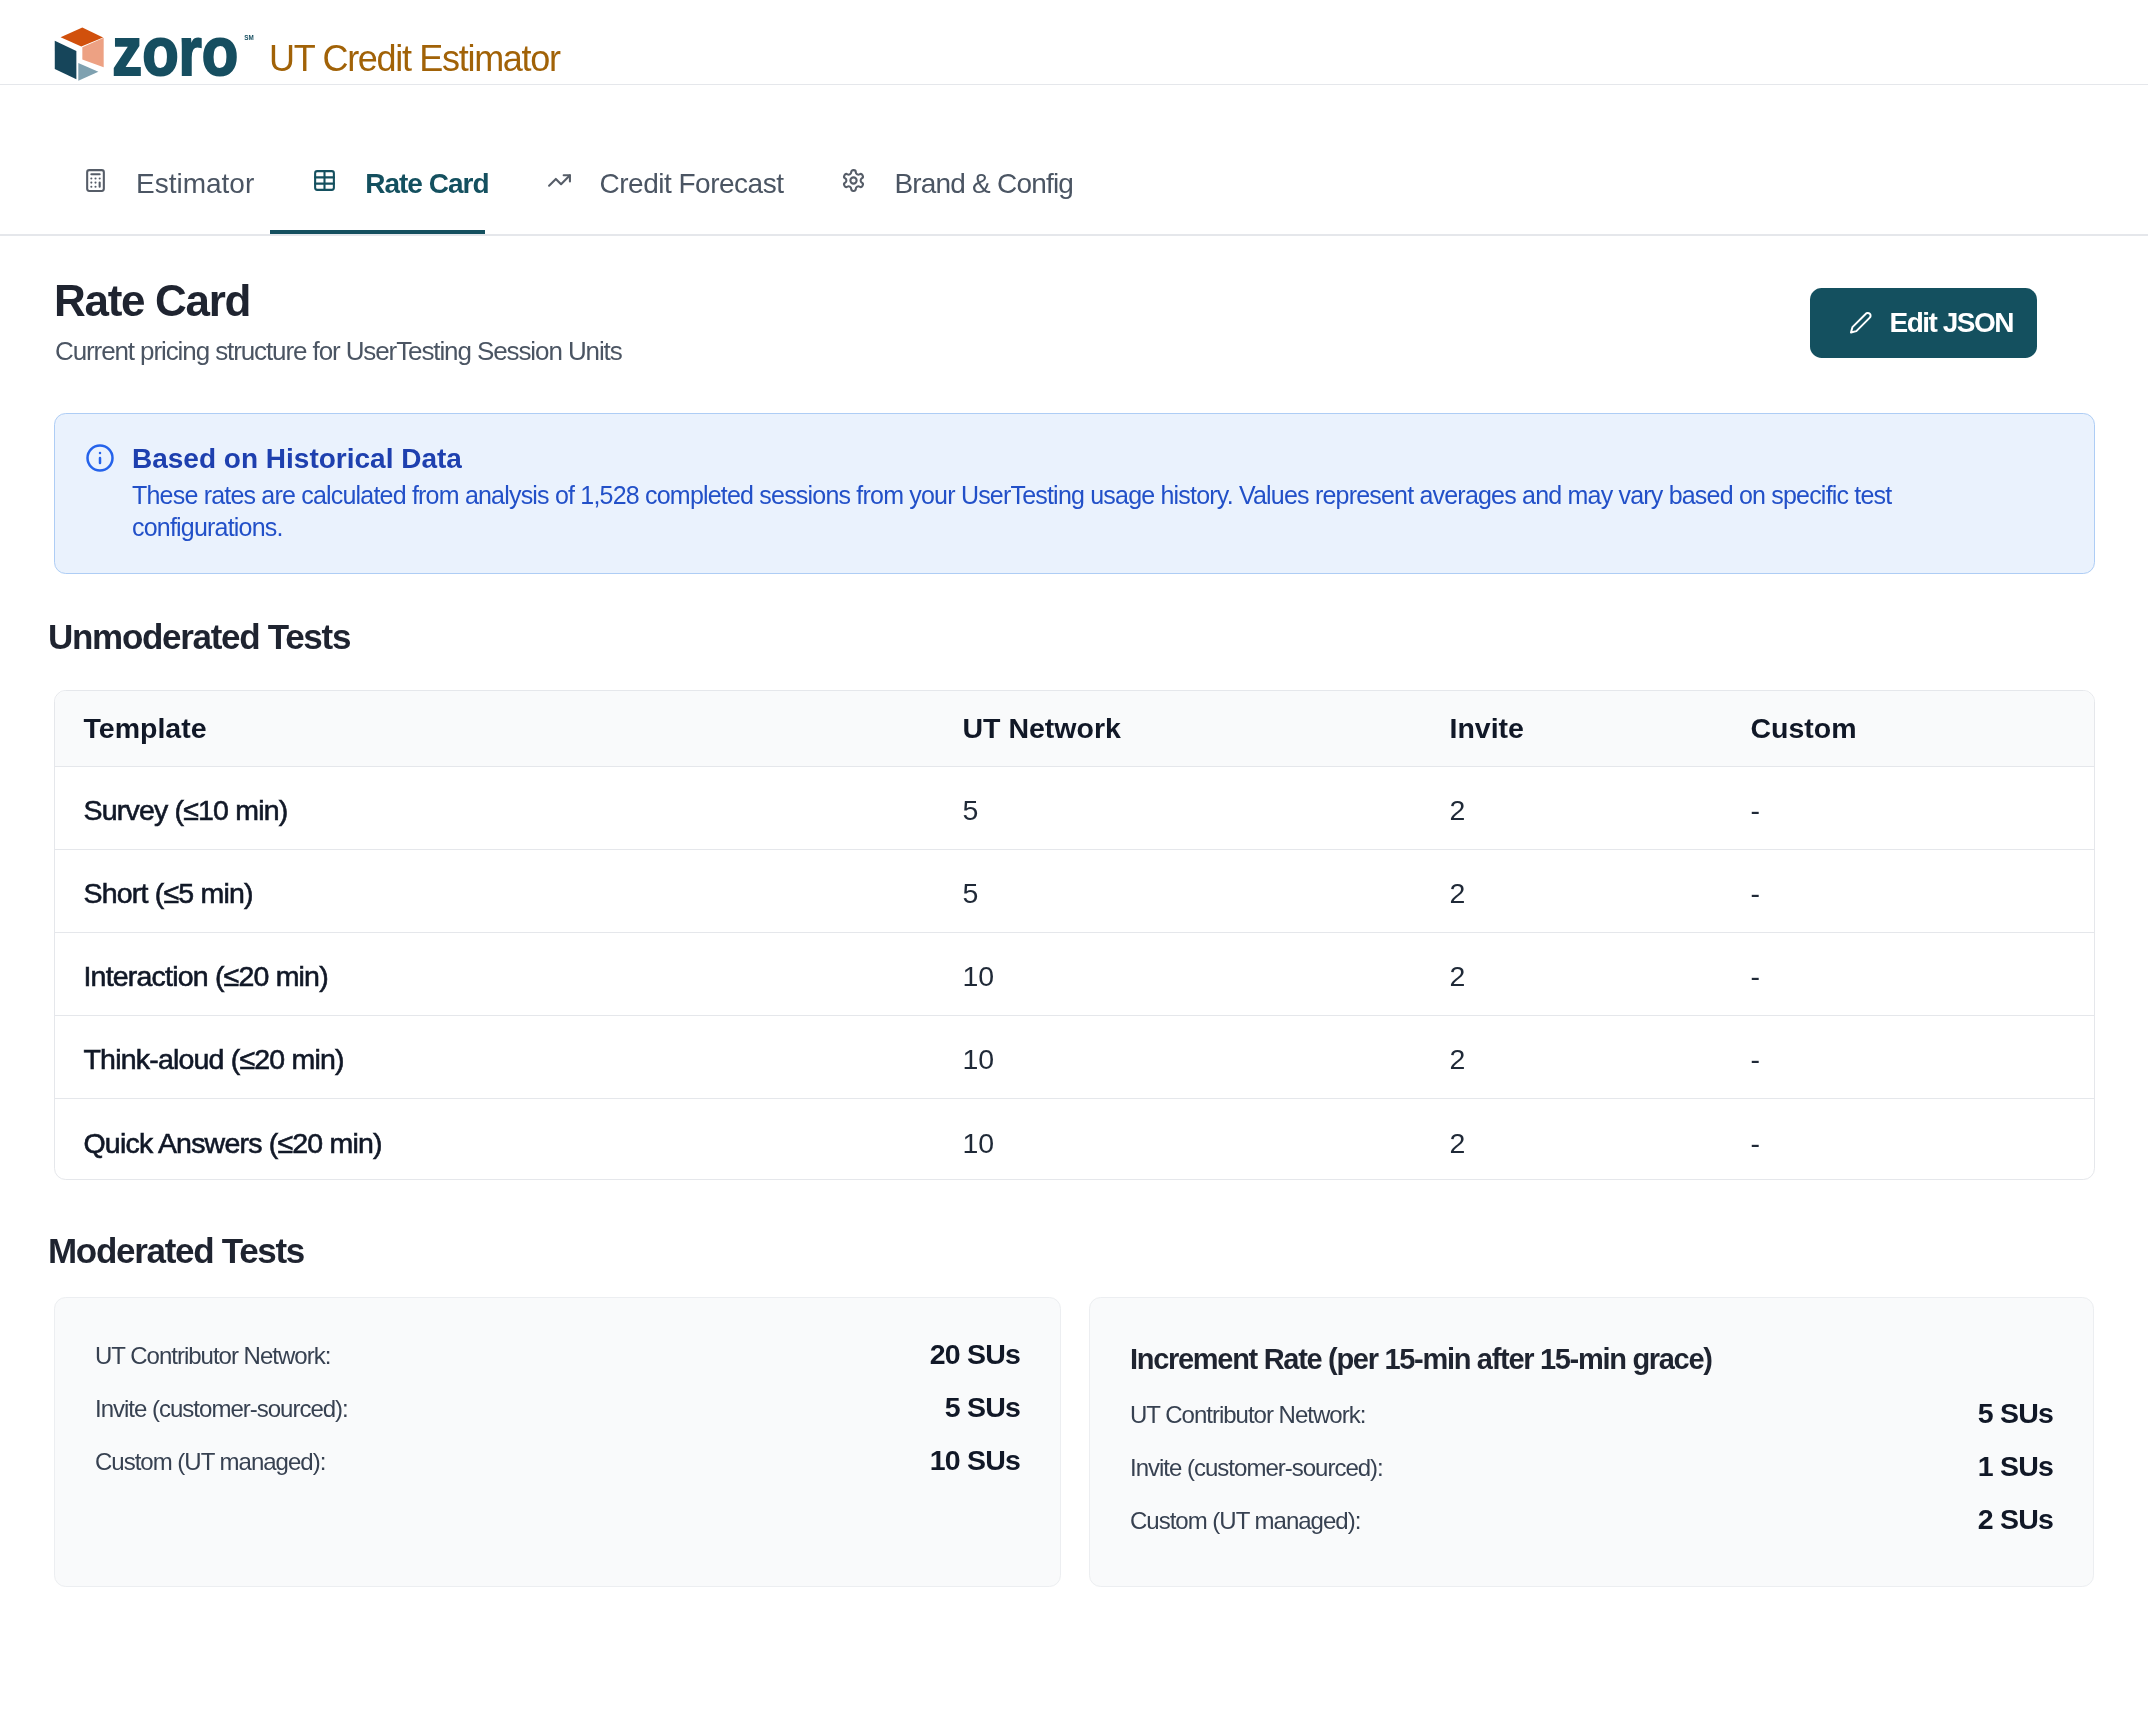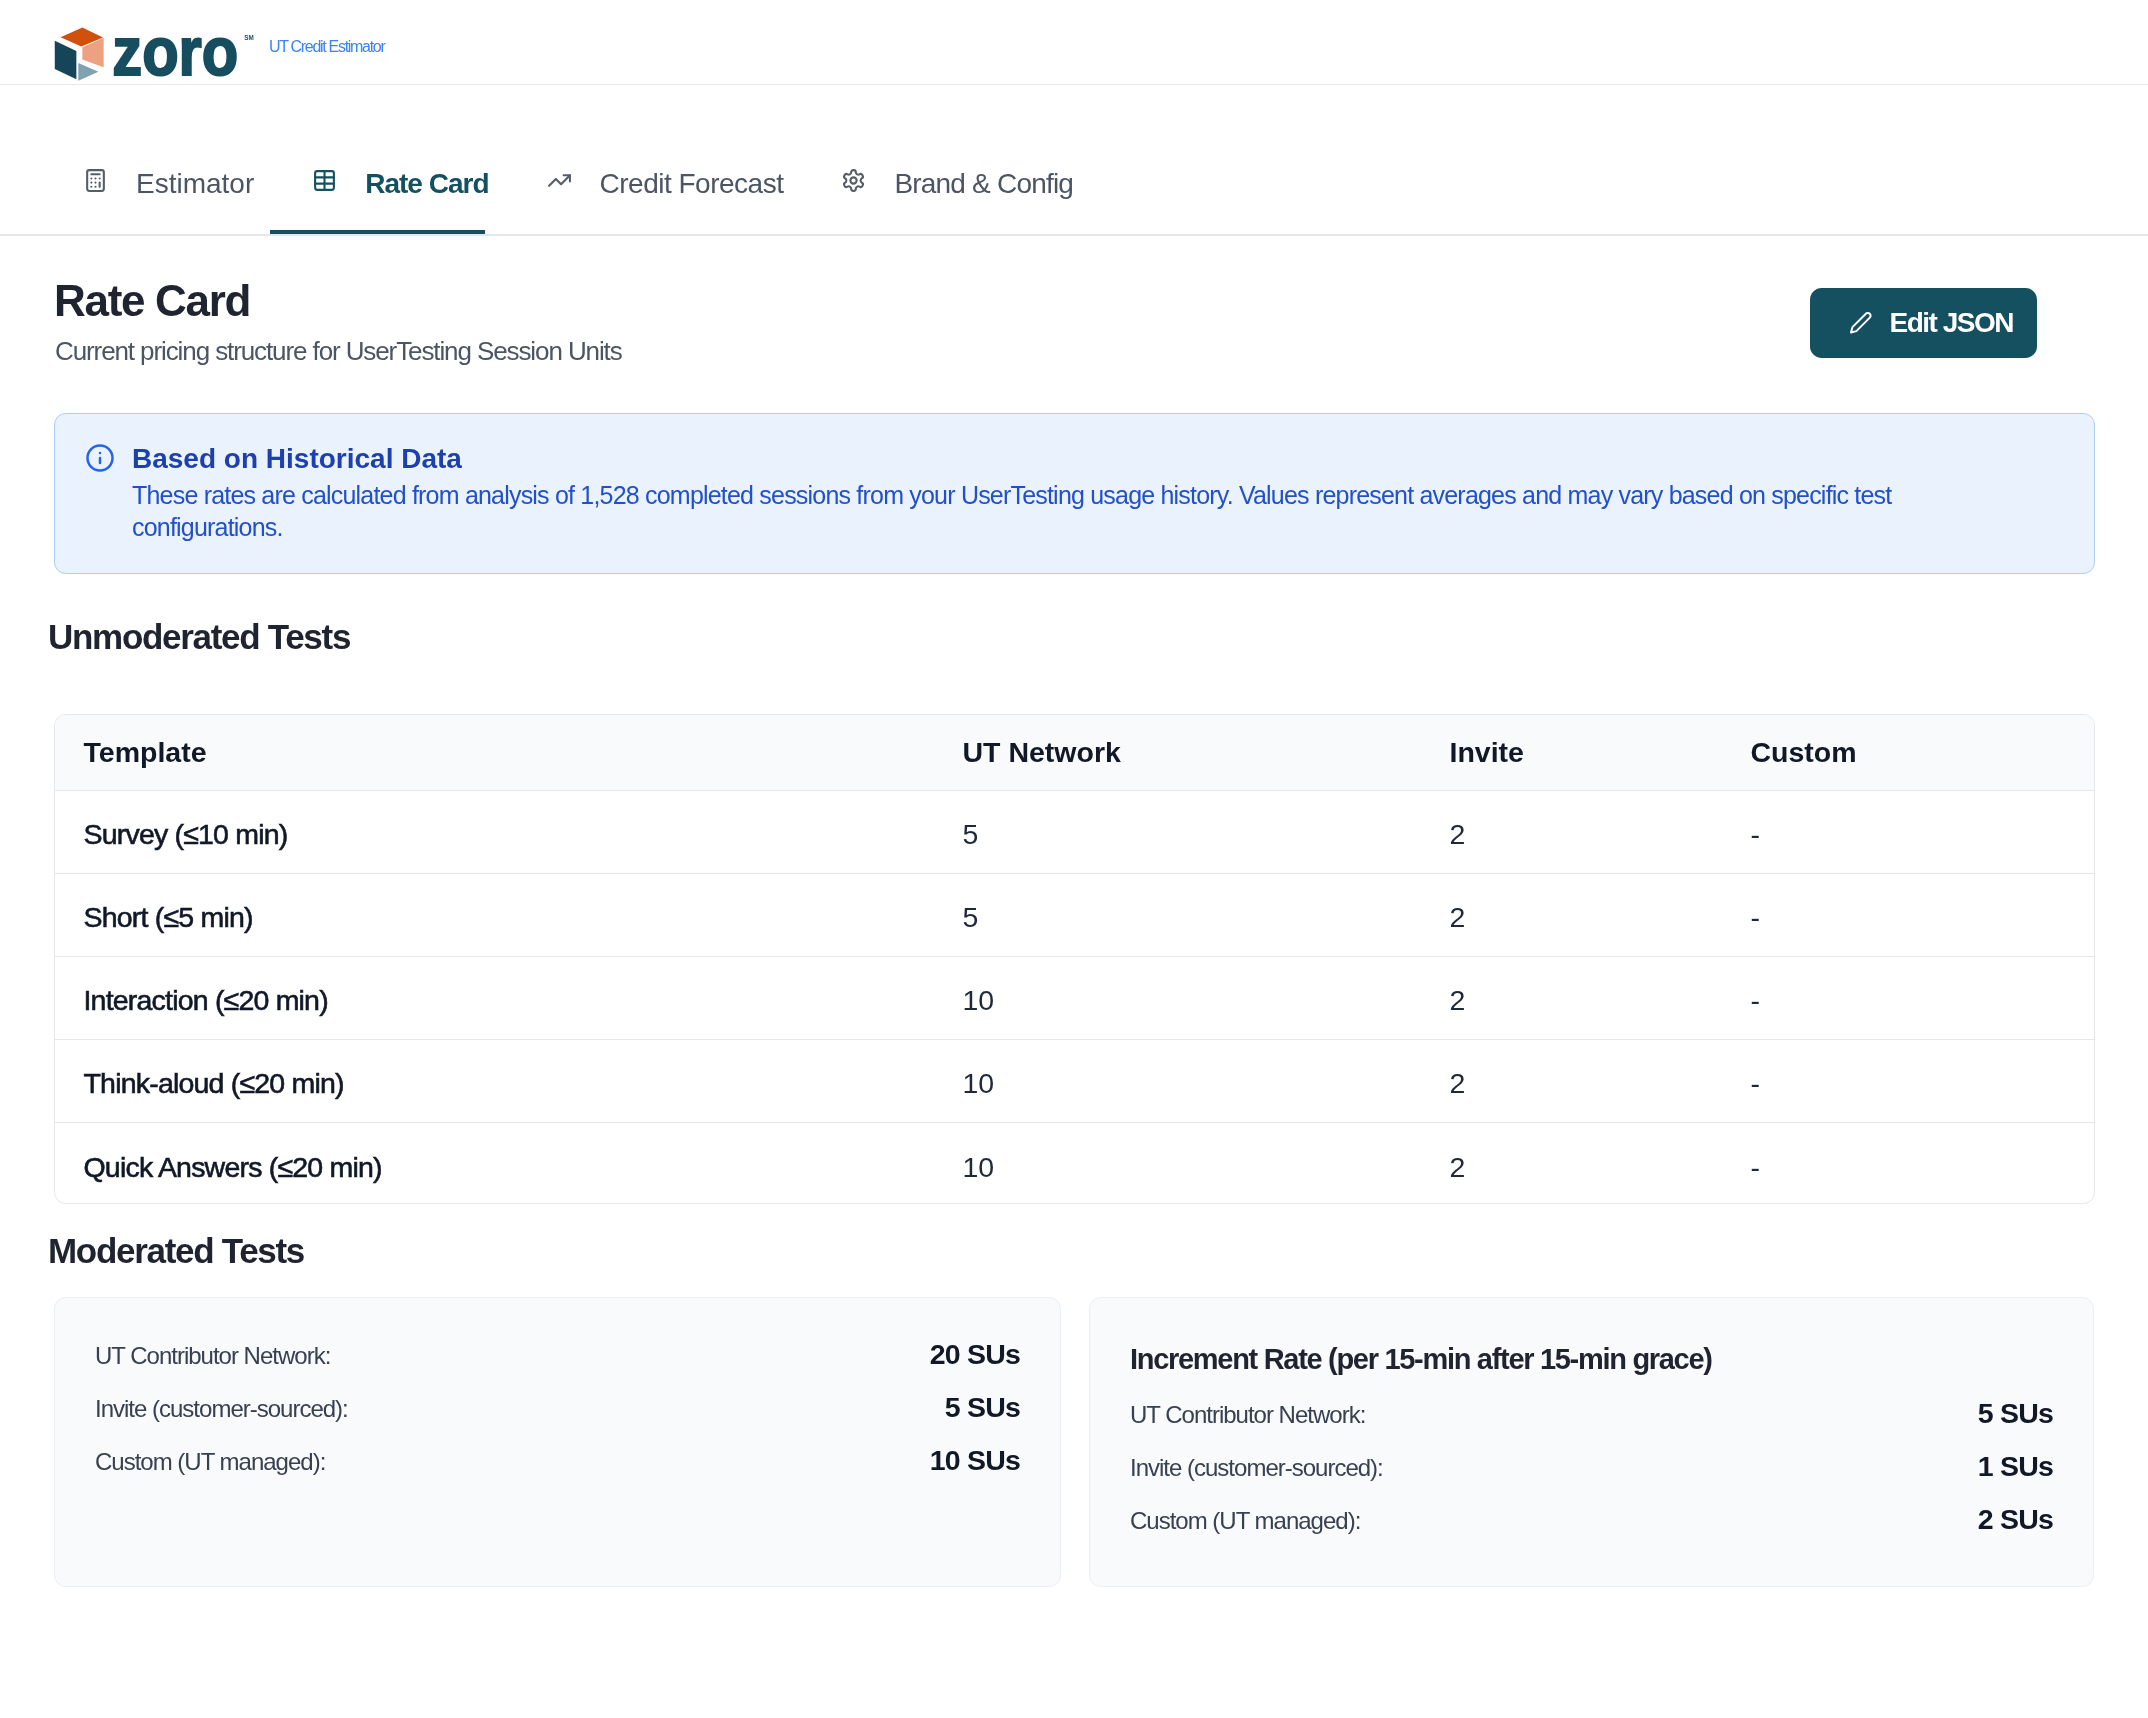--- a/index.html
+++ b/index.html
@@ -2,21 +2,21 @@
 <html style="font-size:13.4px"><head>
 <meta charset="utf-8">
 <style>
   * { margin:0; padding:0; box-sizing:border-box; }
   html,body { width:2148px; height:1718px; background:#ffffff;
     font-family:"Liberation Sans", sans-serif; position:relative; overflow:hidden; }
 
   
   #header { position:absolute; left:0; top:0; width:2148px; height:85px;
     border-bottom:1.7px solid #e5e7eb; background:#fff; }
-  #apptitle { position:absolute; left:269px; top:38px; font-size:16px; letter-spacing:-1.3px; color:#3b82f6; }
+  #apptitle { position:absolute; left:269px; top:38px; font-size:36px; letter-spacing:-1.3px; color:#a16207; }
 
   
   .tabline { position:absolute; left:0; top:234px; width:2148px; height:1.7px; background:#e5e7eb; }
   #tabs { position:absolute; left:54px; top:168px; height:62px; display:flex; }
   .ls1{letter-spacing:-1px;} .ls2{letter-spacing:-0.5px;} .ls3{letter-spacing:-0.8px;}
   .tab { display:flex; align-items:flex-start; padding:0 29px; font-size:28px; color:#4b5563; gap:28px; }
   .tab svg { width:25px; height:25px; }
   .tab.active { color:#14505f; font-weight:bold; }
   #underline { position:absolute; left:270px; top:230px; width:215px; height:4.2px; background:#14505f; }
 
@@ -31,21 +31,21 @@
   #banner { position:absolute; left:54px; top:413px; width:2041px; height:161px;
     background:#eaf2fd; border:1.7px solid #aecdf5; border-radius:11.7px;text-decoration:underline; }
   #banner .icon { position:absolute; left:30px; top:28.5px; }
   #bannertitle { position:absolute; left:77px; top:28.5px; font-size:28px; font-weight:bold; color:#1e40af; }
   #bannerbody { position:absolute; left:77px; top:65px; width:1955px; font-size:25px; letter-spacing:-0.8px;
     line-height:32px; color:#2250c8; }
 
   .h2 { position:absolute; left:48px; font-size:35px; letter-spacing:-1.3px; font-weight:bold; color:#1f2430; }
 
   
-  #tablewrap { position:absolute; left:54px; top:714px; width:2041px; height:490px;
+  #tablewrap { position:absolute; left:54px; top:690px; width:2041px; height:490px;
     border:1.7px solid #e5e7eb; border-radius:11.7px; overflow:hidden; background:#fff; }
   table { border-collapse:collapse; width:100%; table-layout:fixed; }
   th { background:#f9fafb; text-align:left; font-size:28.5px; color:#111827;
     height:75px; padding:0 0 0 28.5px; border-bottom:1.7px solid #e5e7eb; }
   td { font-size:28.5px; color:#111827; height:83px; padding:6.7px 0 0 28.5px;
     border-bottom:1.7px solid #e5e7eb; }
   tr:last-child td { border-bottom:none;margin-top:10px; }
   td.lbl { font-weight:normal; -webkit-text-stroke:0.6px #111827; letter-spacing:-0.8px; }
   td.val { color:#1f2937; }
 

